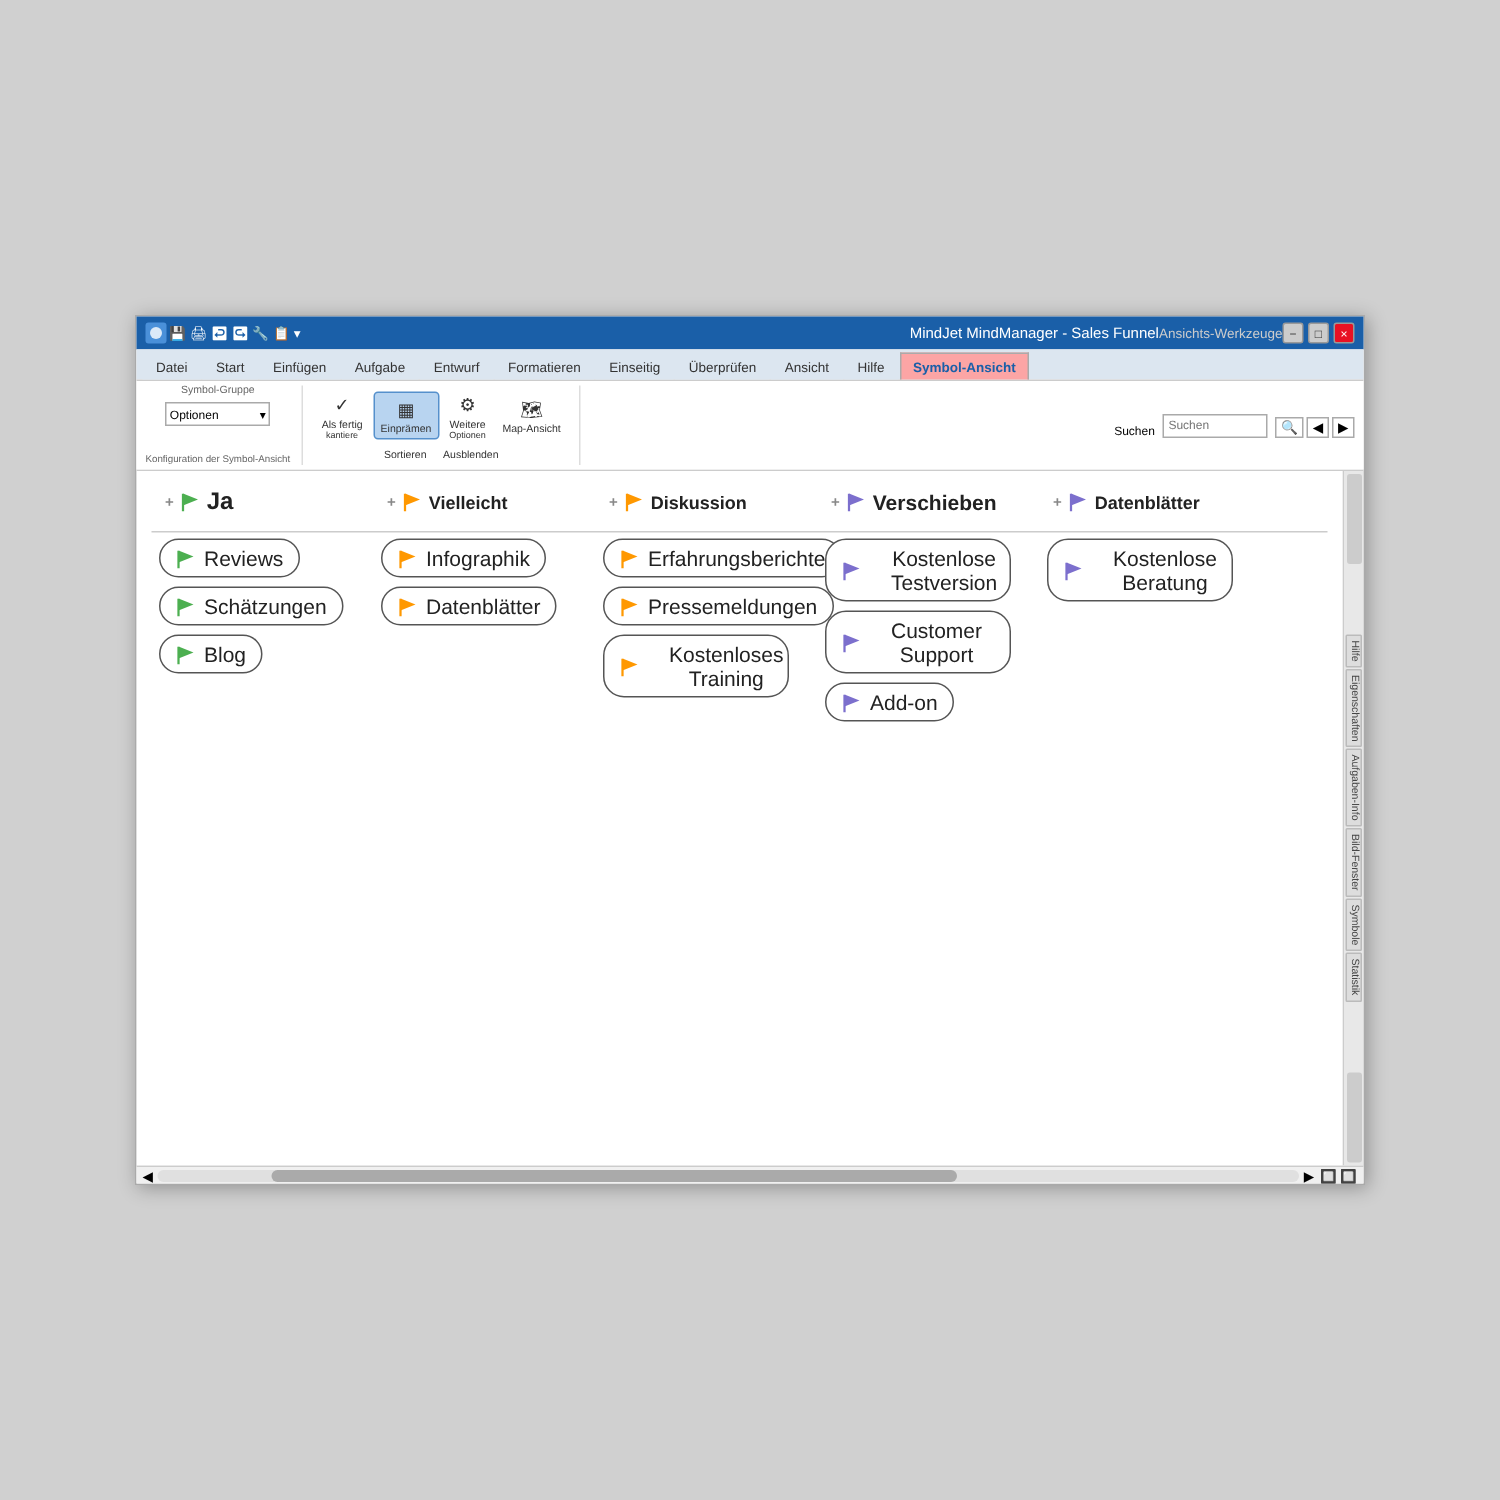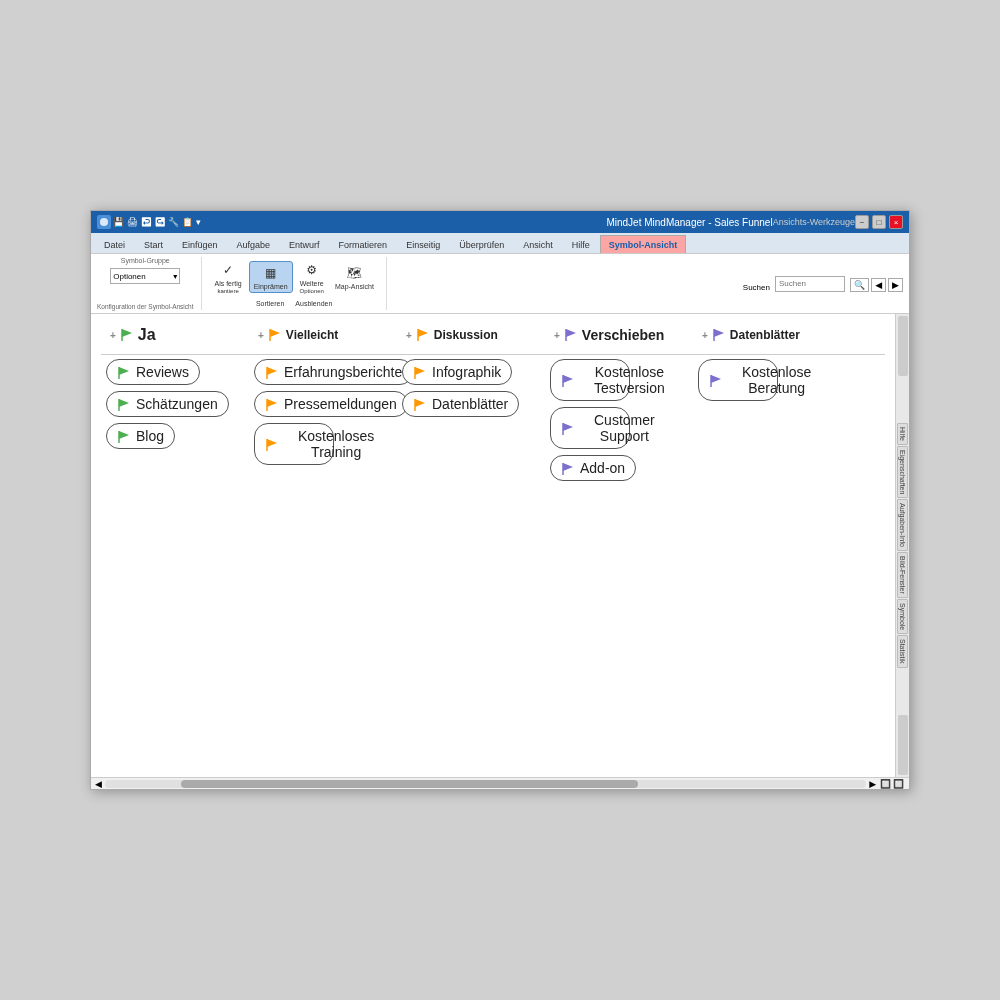--- a/index.html
+++ b/index.html
@@ -311,21 +311,21 @@
       background: #fff;
       display: flex;
       align-items: center;
       gap: 5px;
       cursor: pointer;
       white-space: nowrap;
     }
     .node-multiline {
       white-space: normal;
       text-align: center;
-      width: 80px;
+      width: 124px;
       gap: 19px;
     }
 
     .right-side-tabs {
       display: flex;
       flex-direction: column;
       gap: 1px;
     }
     .right-tab {
       writing-mode: vertical-rl;
@@ -537,60 +537,60 @@
           </div>
 
           <div class="column">
             <div class="node">
               <span class="flag">
                 <svg viewBox="0 0 14 12">
                     <polygon points="2,0 12,4 2,8" fill="#ff9800"></polygon>
                     <line x1="2" y1="0" x2="2" y2="12" stroke="#ff9800" stroke-width="1.5"></line>
                   </svg>
               </span>
-              <span>Erfahrungsberichte</span>
+              <span>Infographik</span>
             </div>
             <div class="node">
               <span class="flag">
                 <svg viewBox="0 0 14 12">
                     <polygon points="2,0 12,4 2,8" fill="#ff9800"></polygon>
                     <line x1="2" y1="0" x2="2" y2="12" stroke="#ff9800" stroke-width="1.5"></line>
                   </svg>
               </span>
-              <span>Pressemeldungen</span>
-            </div>
-            <div class="node node-multiline">
+              <span>Datenblätter</span>
+            </div>
+          </div>
+
+          <div class="column">
+            <div class="node">
               <span class="flag">
                 <svg viewBox="0 0 14 12">
                     <polygon points="2,0 12,4 2,8" fill="#ff9800"></polygon>
                     <line x1="2" y1="0" x2="2" y2="12" stroke="#ff9800" stroke-width="1.5"></line>
                   </svg>
               </span>
-              <span>Kostenloses<br>Training</span>
-            </div>
-          </div>
-
-          <div class="column">
+              <span>Erfahrungsberichte</span>
+            </div>
             <div class="node">
               <span class="flag">
                 <svg viewBox="0 0 14 12">
                     <polygon points="2,0 12,4 2,8" fill="#ff9800"></polygon>
                     <line x1="2" y1="0" x2="2" y2="12" stroke="#ff9800" stroke-width="1.5"></line>
                   </svg>
               </span>
-              <span>Infographik</span>
-            </div>
-            <div class="node">
+              <span>Pressemeldungen</span>
+            </div>
+            <div class="node node-multiline">
               <span class="flag">
                 <svg viewBox="0 0 14 12">
                     <polygon points="2,0 12,4 2,8" fill="#ff9800"></polygon>
                     <line x1="2" y1="0" x2="2" y2="12" stroke="#ff9800" stroke-width="1.5"></line>
                   </svg>
               </span>
-              <span>Datenblätter</span>
+              <span>Kostenloses<br>Training</span>
             </div>
           </div>
 
           <div class="column">
             <div class="node node-multiline">
               <span class="flag">
                 <svg viewBox="0 0 14 12">
                     <polygon points="2,0 12,4 2,8" fill="#7c6fcd"></polygon>
                     <line x1="2" y1="0" x2="2" y2="12" stroke="#7c6fcd" stroke-width="1.5"></line>
                   </svg>

